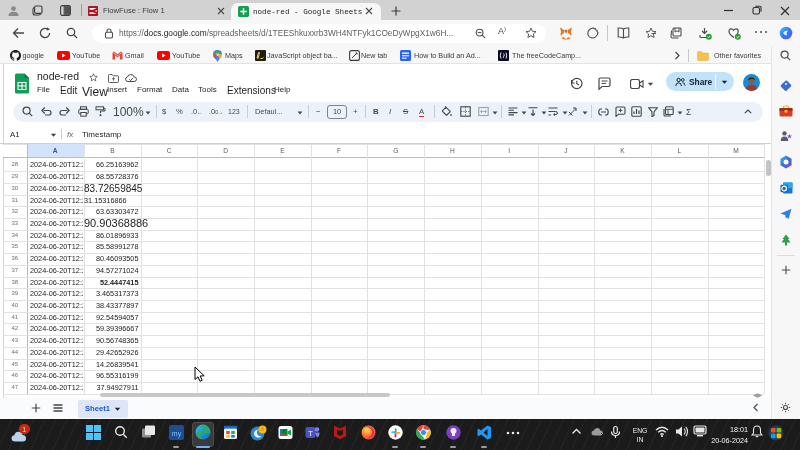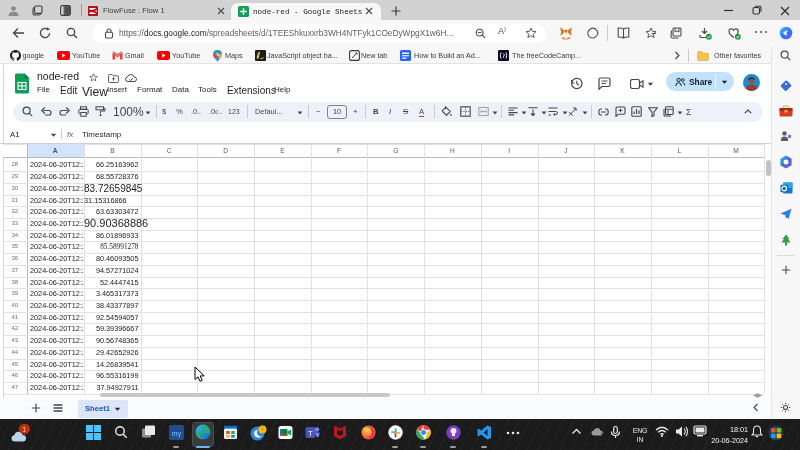--- a/index.html
+++ b/index.html
@@ -439,33 +439,33 @@
 <div class="abs" style="left:3.0px;top:218.00px;width:23.5px;height:11.72px;line-height:11.72px;text-align:center;font-size:6px;color:#707070;">33</div>
 <div class="abs" style="left:30.0px;top:218.00px;width:53.3px;height:11.72px;line-height:11.72px;font-size:7.3px;color:#1c1c1c;white-space:nowrap;overflow:hidden;">2024-06-20T12:2</div>
 <div class="abs" style="left:84.0px;top:218.00px;width:54.489999999999995px;height:11.72px;line-height:11.72px;text-align:right;font-size:11px;color:#1c1c1c;">90.90368886</div>
 <div class="abs" style="left:3.0px;top:241.44px;width:761.3px;height:1px;background:#e2e2e2;"></div>
 <div class="abs" style="left:3.0px;top:229.72px;width:23.5px;height:11.72px;line-height:11.72px;text-align:center;font-size:6px;color:#707070;">34</div>
 <div class="abs" style="left:30.0px;top:229.72px;width:53.3px;height:11.72px;line-height:11.72px;font-size:7.3px;color:#1c1c1c;white-space:nowrap;overflow:hidden;">2024-06-20T12:2</div>
 <div class="abs" style="left:84.0px;top:229.72px;width:54.489999999999995px;height:11.72px;line-height:11.72px;text-align:right;font-size:7.3px;color:#1c1c1c;">86.01896933</div>
 <div class="abs" style="left:3.0px;top:253.16px;width:761.3px;height:1px;background:#e2e2e2;"></div>
 <div class="abs" style="left:3.0px;top:241.44px;width:23.5px;height:11.72px;line-height:11.72px;text-align:center;font-size:6px;color:#707070;">35</div>
 <div class="abs" style="left:30.0px;top:241.44px;width:53.3px;height:11.72px;line-height:11.72px;font-size:7.3px;color:#1c1c1c;white-space:nowrap;overflow:hidden;">2024-06-20T12:2</div>
-<div class="abs" style="left:84.0px;top:241.44px;width:54.489999999999995px;height:11.72px;line-height:11.72px;text-align:right;font-size:7.3px;color:#1c1c1c;font-family:Liberation Serif, serif;">85.58991278</div>
+<div class="abs" style="left:84.0px;top:241.44px;width:54.489999999999995px;height:11.72px;line-height:11.72px;text-align:right;font-size:7.3px;color:#1c1c1c;">85.58991278</div>
 <div class="abs" style="left:3.0px;top:264.88px;width:761.3px;height:1px;background:#e2e2e2;"></div>
 <div class="abs" style="left:3.0px;top:253.16px;width:23.5px;height:11.72px;line-height:11.72px;text-align:center;font-size:6px;color:#707070;">36</div>
 <div class="abs" style="left:30.0px;top:253.16px;width:53.3px;height:11.72px;line-height:11.72px;font-size:7.3px;color:#1c1c1c;white-space:nowrap;overflow:hidden;">2024-06-20T12:2</div>
 <div class="abs" style="left:84.0px;top:253.16px;width:54.489999999999995px;height:11.72px;line-height:11.72px;text-align:right;font-size:7.3px;color:#1c1c1c;">80.46093505</div>
 <div class="abs" style="left:3.0px;top:276.60px;width:761.3px;height:1px;background:#e2e2e2;"></div>
 <div class="abs" style="left:3.0px;top:264.88px;width:23.5px;height:11.72px;line-height:11.72px;text-align:center;font-size:6px;color:#707070;">37</div>
 <div class="abs" style="left:30.0px;top:264.88px;width:53.3px;height:11.72px;line-height:11.72px;font-size:7.3px;color:#1c1c1c;white-space:nowrap;overflow:hidden;">2024-06-20T12:2</div>
 <div class="abs" style="left:84.0px;top:264.88px;width:54.489999999999995px;height:11.72px;line-height:11.72px;text-align:right;font-size:7.3px;color:#1c1c1c;">94.57271024</div>
 <div class="abs" style="left:3.0px;top:288.32px;width:761.3px;height:1px;background:#e2e2e2;"></div>
 <div class="abs" style="left:3.0px;top:276.60px;width:23.5px;height:11.72px;line-height:11.72px;text-align:center;font-size:6px;color:#707070;">38</div>
 <div class="abs" style="left:30.0px;top:276.60px;width:53.3px;height:11.72px;line-height:11.72px;font-size:7.3px;color:#1c1c1c;white-space:nowrap;overflow:hidden;">2024-06-20T12:2</div>
-<div class="abs" style="left:84.0px;top:276.60px;width:54.489999999999995px;height:11.72px;line-height:11.72px;text-align:right;font-size:7.3px;color:#1c1c1c;">52.4447415</div>
+<div class="abs" style="left:84.0px;top:276.60px;width:54.489999999999995px;height:11.72px;line-height:11.72px;text-align:right;font-size:7.3px;color:#1c1c1c;font-weight:bold;">52.4447415</div>
 <div class="abs" style="left:3.0px;top:300.04px;width:761.3px;height:1px;background:#e2e2e2;"></div>
 <div class="abs" style="left:3.0px;top:288.32px;width:23.5px;height:11.72px;line-height:11.72px;text-align:center;font-size:6px;color:#707070;">39</div>
 <div class="abs" style="left:30.0px;top:288.32px;width:53.3px;height:11.72px;line-height:11.72px;font-size:7.3px;color:#1c1c1c;white-space:nowrap;overflow:hidden;">2024-06-20T12:2</div>
 <div class="abs" style="left:84.0px;top:288.32px;width:54.489999999999995px;height:11.72px;line-height:11.72px;text-align:right;font-size:7.3px;color:#1c1c1c;">3.465317373</div>
 <div class="abs" style="left:3.0px;top:311.76px;width:761.3px;height:1px;background:#e2e2e2;"></div>
 <div class="abs" style="left:3.0px;top:300.04px;width:23.5px;height:11.72px;line-height:11.72px;text-align:center;font-size:6px;color:#707070;">40</div>
 <div class="abs" style="left:30.0px;top:300.04px;width:53.3px;height:11.72px;line-height:11.72px;font-size:7.3px;color:#1c1c1c;white-space:nowrap;overflow:hidden;">2024-06-20T12:2</div>
 <div class="abs" style="left:84.0px;top:300.04px;width:54.489999999999995px;height:11.72px;line-height:11.72px;text-align:right;font-size:7.3px;color:#1c1c1c;">38.43377897</div>
 <div class="abs" style="left:3.0px;top:323.48px;width:761.3px;height:1px;background:#e2e2e2;"></div>
 <div class="abs" style="left:3.0px;top:311.76px;width:23.5px;height:11.72px;line-height:11.72px;text-align:center;font-size:6px;color:#707070;">41</div>

